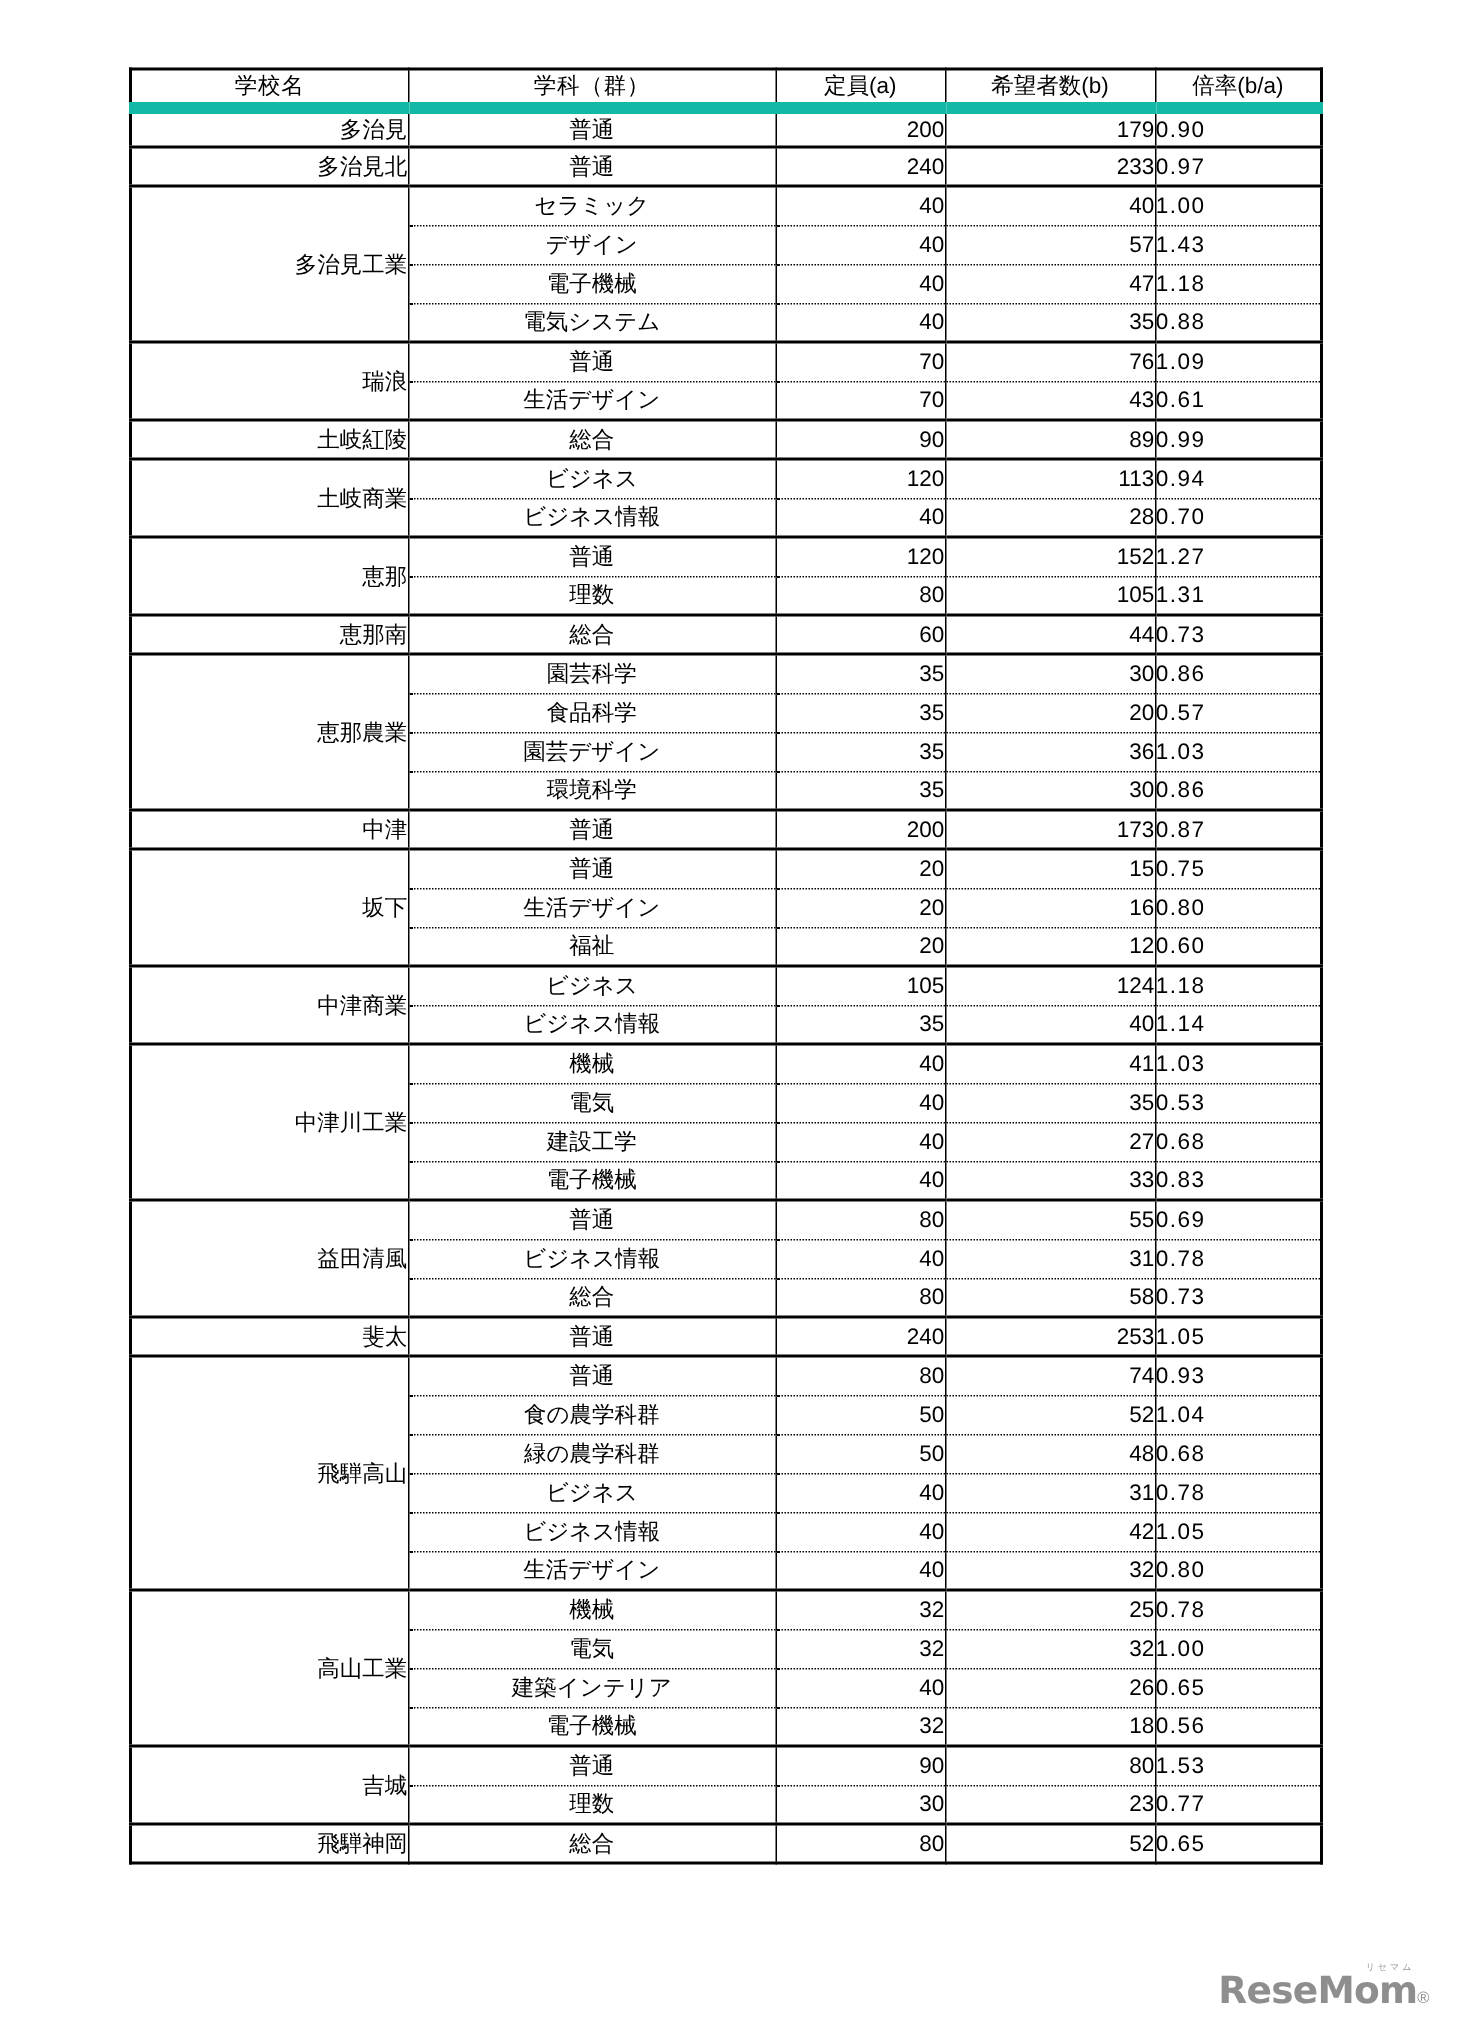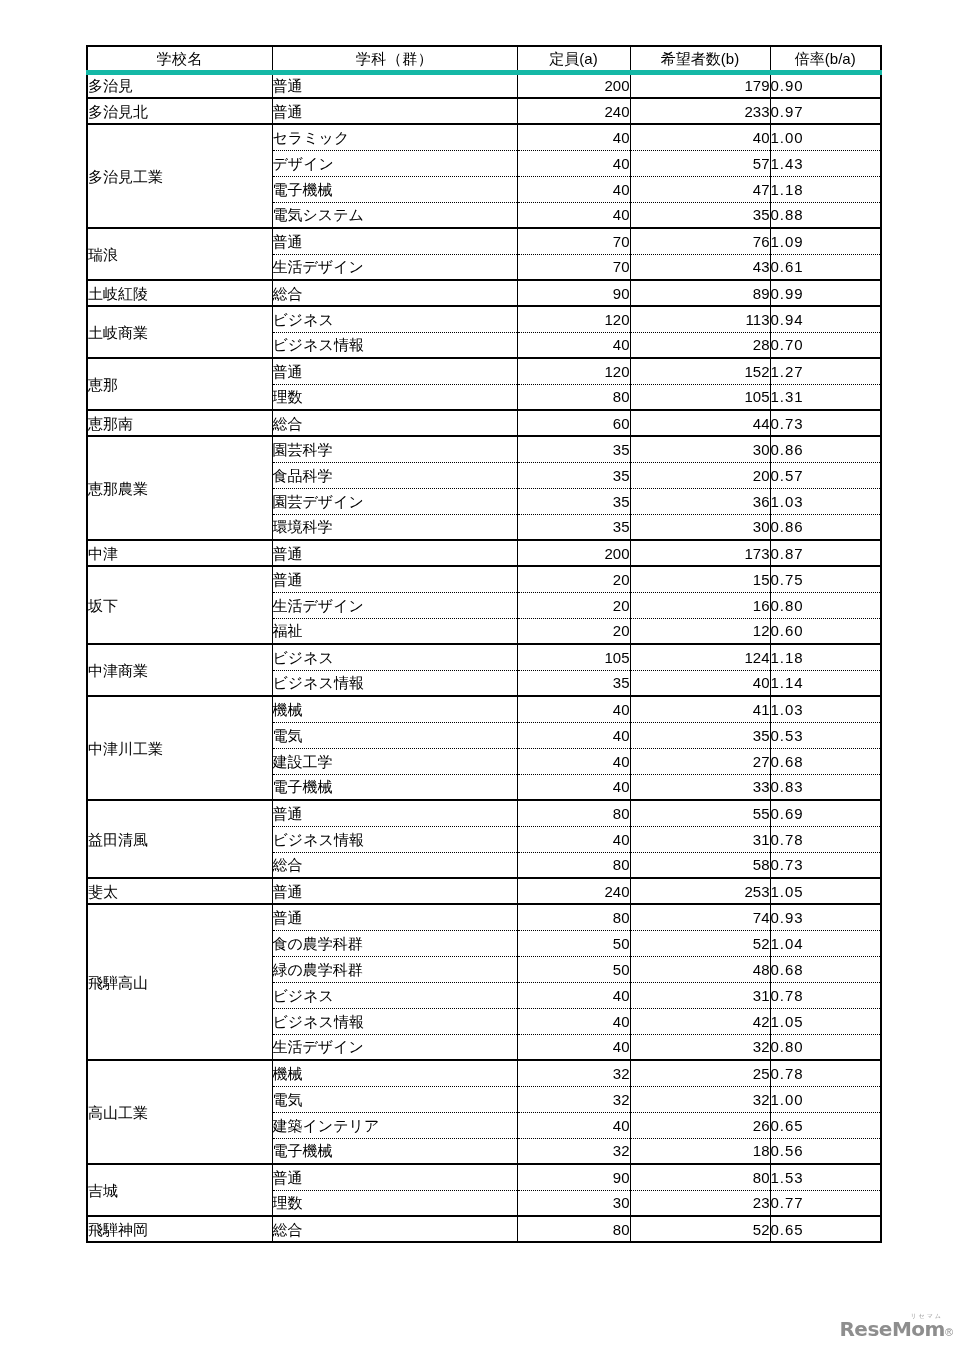--- a/index.html
+++ b/index.html
@@ -57,43 +57,43 @@
   table.grid th,
   table.grid td {
     border-left: 1.5px solid #000;
     border-right: 1.5px solid #000;
   }
 
   
   thead th {
     text-align: center;
     font-weight: normal;
-    border-bottom: 5px solid #14b8a6;
+    border-bottom: 8px solid #14b8a6;
     letter-spacing: 0.5px;
   }
 
   
   tr.group-start > td {
     border-top: 2px solid #000;
   }
   
   tr.group-cont > td {
     border-top: 1.5px dotted #000;
   }
 
   
   td.school {
-    text-align: left;
+    text-align: right;
     vertical-align: top;
     padding-top: 4px;
     border-top: 2px solid #000;
   }
 
   td.dept {
-    text-align: left;
+    text-align: center;
     padding-left: 14px;
   }
 
   td.num {
     text-align: right;
     padding-right: 16px;
   }
 
   td.ratio {
     text-align: left;
@@ -115,21 +115,21 @@
   }
   #watermark .wm-sup {
     font-size: 6px;
     letter-spacing: 2px;
     color: #9a9a9a;
     display: block;
     margin-right: 10px;
     margin-bottom: -4px;
   }
   #watermark .wm-main {
-    font-size: 20px;
+    font-size: 25px;
     font-weight: bold;
     color: #8e8e8e;
     letter-spacing: -0.5px;
     font-family: "DejaVu Sans", "Liberation Sans", sans-serif;
   }
   #watermark .wm-dot {
     font-size: 11px;
     color: #8e8e8e;
   }
 </style>

